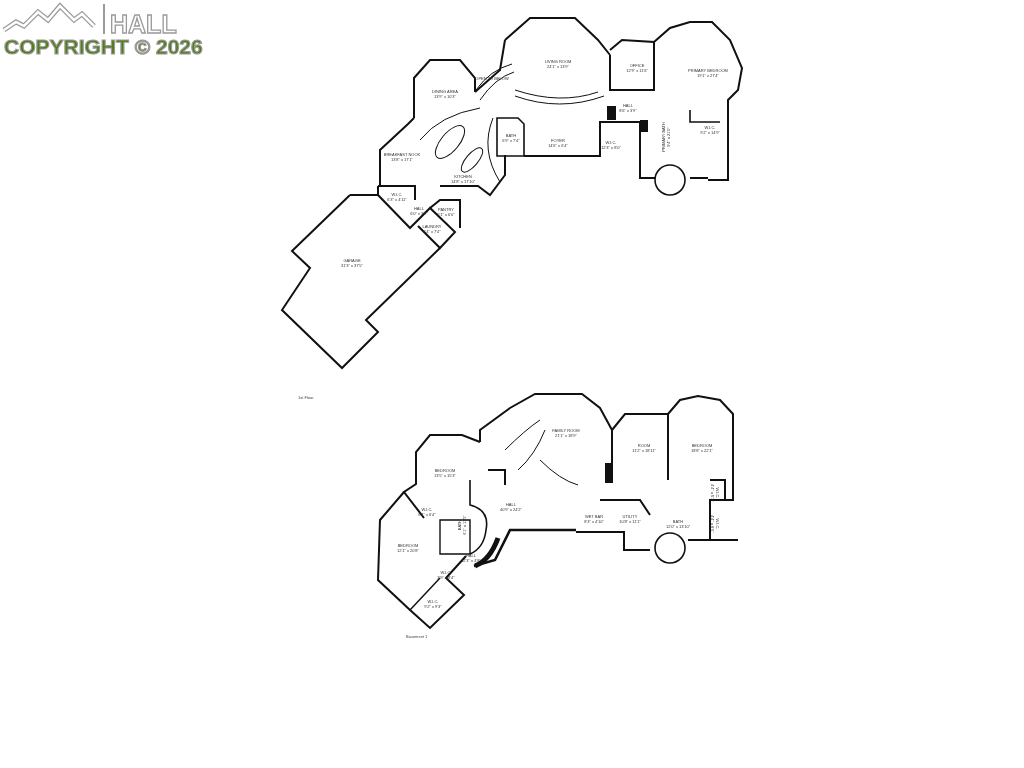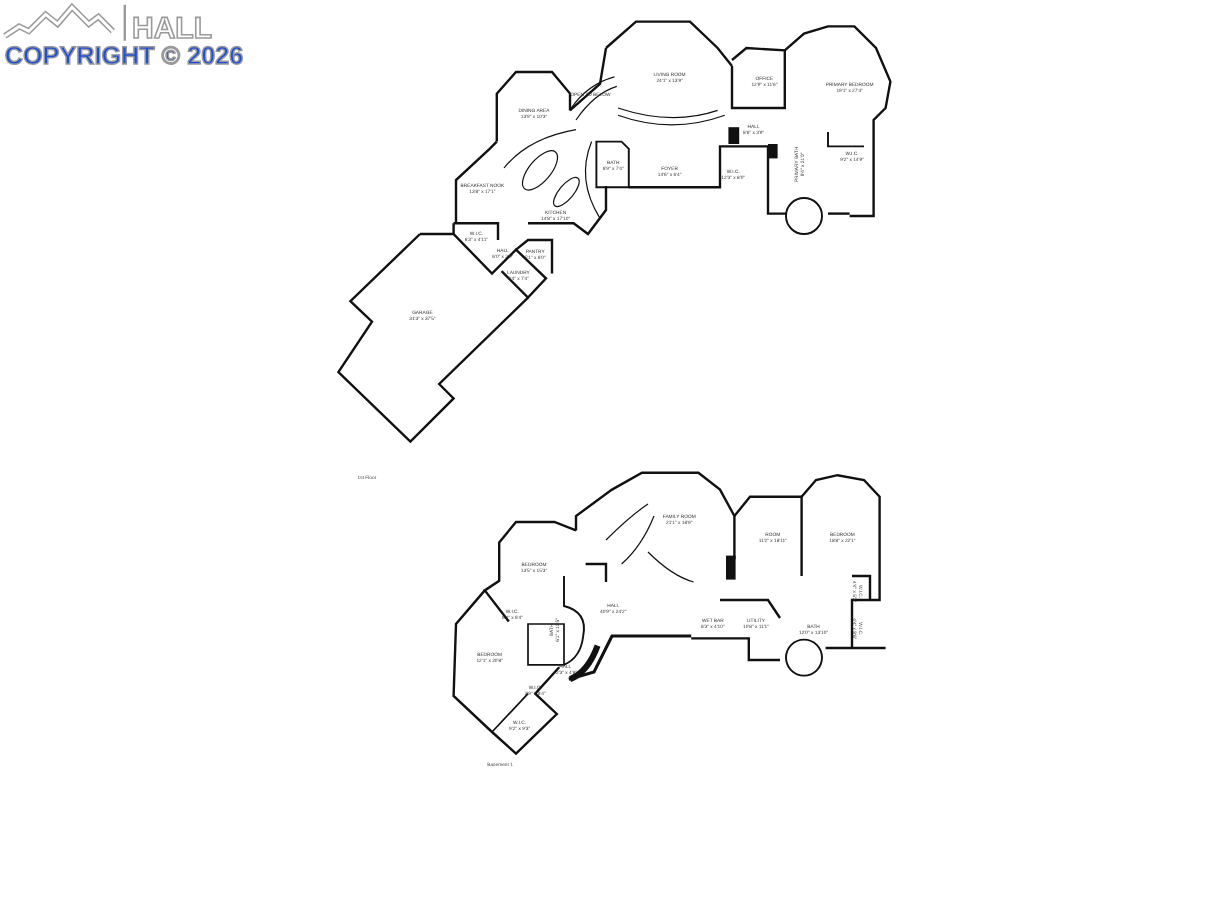--- a/index.html
+++ b/index.html
@@ -1,19 +1,19 @@
 <!DOCTYPE html>
 <html><head>
 <meta charset="utf-8">
 <style>
   html,body{margin:0;padding:0;background:#ffffff;}
   body{width:1024px;height:768px;position:relative;overflow:hidden;font-family:"Liberation Sans",sans-serif;}
   .watermark{position:absolute;left:2px;top:2px;width:205px;height:56px;}
   .wm-text1{position:absolute;left:108px;top:8px;font-size:25px;font-weight:bold;color:#fff;-webkit-text-stroke:1.3px #9a9a9a;letter-spacing:0px;}
-  .wm-text2{position:absolute;left:2px;top:33px;font-size:21px;font-weight:bold;color:#1d4ed8;-webkit-text-stroke:1.2px #9a9a9a;letter-spacing:0px;white-space:nowrap;}
+  .wm-text2{position:absolute;left:2px;top:33px;font-size:21px;font-weight:bold;color:#4d7c0f;-webkit-text-stroke:1.2px #9a9a9a;letter-spacing:0px;white-space:nowrap;}
   .wm-bar{position:absolute;left:101px;top:2px;width:2px;height:30px;background:#9a9a9a;}
   svg.plan{position:absolute;left:0;top:0;}
   .lbl{position:absolute;font-size:4px;line-height:5px;color:#333;text-align:center;transform:translateX(-50%);white-space:nowrap;}
   .floor-lbl{position:absolute;font-size:4px;color:#444;white-space:nowrap;}
 </style>
 </head>
 <body>
 
 <div class="watermark">
   <svg width="100" height="34" viewBox="0 0 100 34" style="position:absolute;left:0;top:0;">

